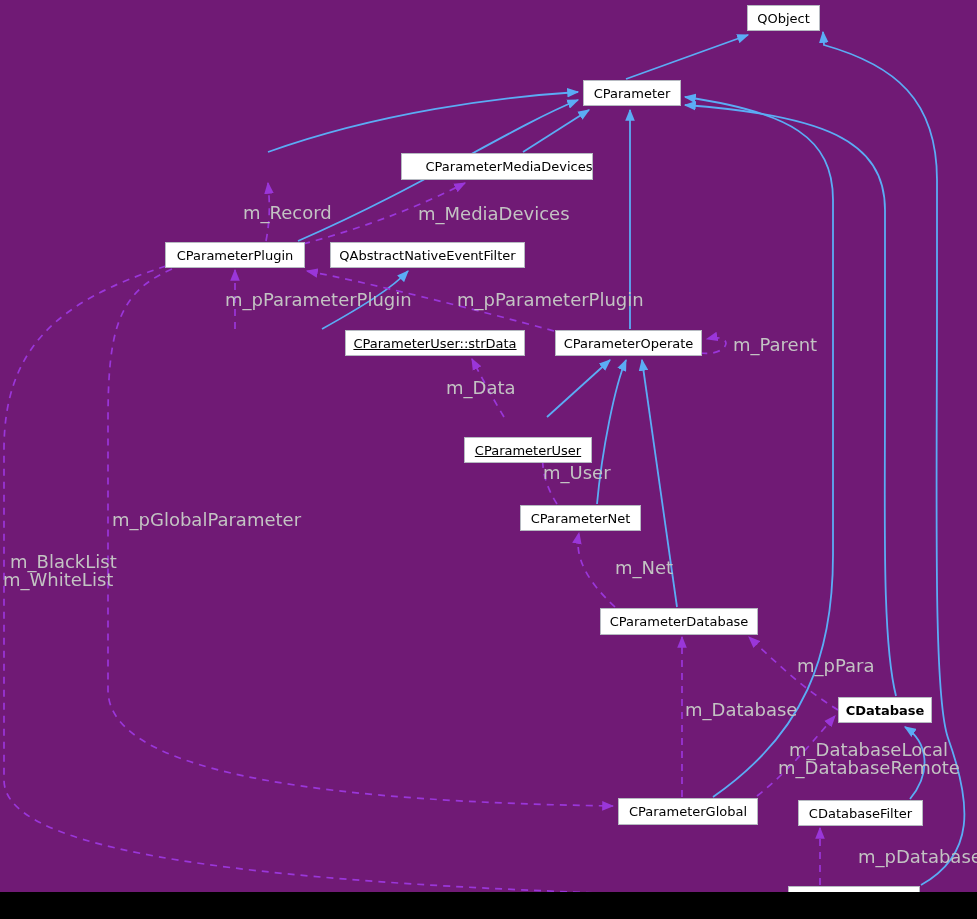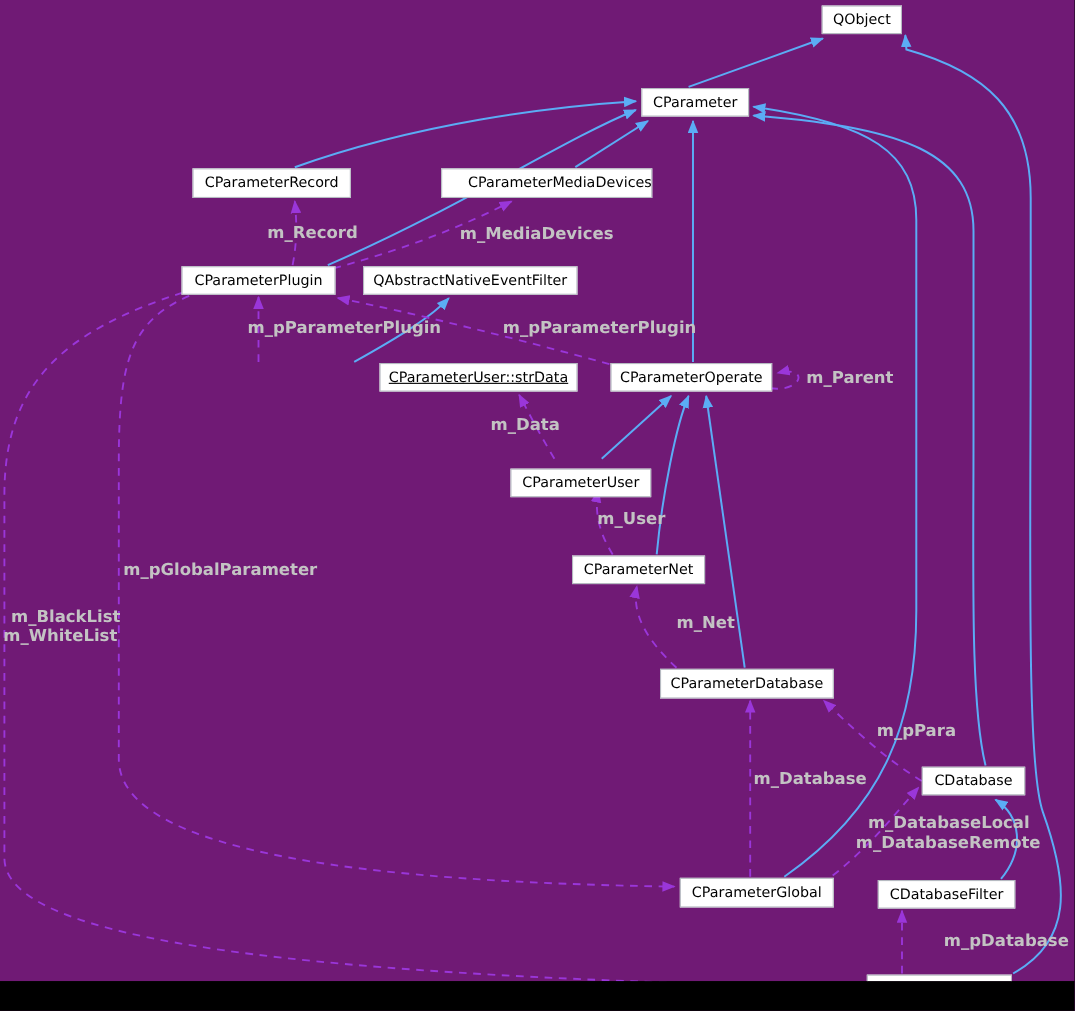--- a/index.html
+++ b/index.html
@@ -3,21 +3,21 @@
 <meta charset="utf-8">
 <style>
   html,body{margin:0;padding:0;background:#000;}
   #canvas{position:relative;width:977px;height:892px;background:#701a75;overflow:hidden;
           font-family:"DejaVu Sans",sans-serif;}
   #edges{position:absolute;left:0;top:0;width:977px;height:919px;}
   .node{position:absolute;display:flex;align-items:center;justify-content:center;
         background:#ffffff;border:1px solid #b6bac1;color:#000;font-size:13px;
         white-space:nowrap;box-sizing:border-box;z-index:2;}
   .node.highlight{background:#9c9c9c;border-color:#a7abb1;}
-  .elabel{position:absolute;color:#c3c3c3;font-size:15px;font-weight:bold;
+  .elabel{position:absolute;color:#c3c3c3;font-size:18px;font-weight:normal;
           white-space:nowrap;z-index:3;}
 </style>
 </head>
 <body>
 
 <div id="canvas">
 
   <svg id="edges" width="977" height="919" viewBox="0 0 977 919" xmlns="http://www.w3.org/2000/svg">
     <defs>
       <marker id="arrB" viewBox="0 0 10 8" refX="9" refY="4" markerWidth="12" markerHeight="10" markerUnits="userSpaceOnUse" orient="auto">
@@ -57,30 +57,29 @@
       <path d="M 838,710 C 805,690 775,662 749,637" marker-end="url(#arrP)"></path>
       <path d="M 757,796 C 790,770 812,742 835,716" marker-end="url(#arrP)"></path>
       <path d="M 820,885 L 820,828" marker-end="url(#arrP)"></path>
       <path d="M 172,269 C 118,292 108,330 108,420 L 108,690 C 108,778 350,802 613,806" marker-end="url(#arrP)"></path>
       <path d="M 166,266 C 55,302 4,350 4,450 L 4,780 C 4,857 280,888 784,898" marker-end="url(#arrP)"></path>
     </g>
   </svg>
 
   <div class="node" style="left:747px;top:5px;width:73px;height:26px;">QObject</div>
   <div class="node" style="left:583px;top:80px;width:98px;height:26px;">CParameter</div>
-  <div class="node" style="left:175px;top:153px;width:144px;height:27px;">CParameterRecord</div>
   <div class="node" style="left:401px;top:153px;width:192px;height:27px;padding-left:24px;">CParameterMediaDevices</div>
   <div class="node" style="left:165px;top:242px;width:140px;height:26px;">CParameterPlugin</div>
   <div class="node" style="left:330px;top:242px;width:195px;height:26px;">QAbstractNativeEventFilter</div>
   <div class="node" style="left:345px;top:330px;width:180px;height:26px;text-decoration:underline;">CParameterUser::strData</div>
   <div class="node" style="left:555px;top:330px;width:147px;height:26px;">CParameterOperate</div>
-  <div class="node" style="left:464px;top:426px;width:128px;height:26px;">CParameterUser</div>
+  <div class="node" style="left:464px;top:437px;width:128px;height:26px;text-decoration:underline;">CParameterUser</div>
   <div class="node" style="left:520px;top:505px;width:121px;height:26px;">CParameterNet</div>
   <div class="node" style="left:600px;top:608px;width:158px;height:27px;">CParameterDatabase</div>
-  <div class="node" style="left:838px;top:697px;width:94px;height:26px;">CDatabase</div>
+  <div class="node" style="left:838px;top:697px;width:94px;height:26px;font-weight:bold;">CDatabase</div>
   <div class="node" style="left:618px;top:798px;width:140px;height:27px;">CParameterGlobal</div>
   <div class="node" style="left:798px;top:800px;width:125px;height:26px;">CDatabaseFilter</div>
   <div class="node" style="left:788px;top:886px;width:132px;height:26px;padding-left:32px;">CParameterFilter</div>
 
   <div class="elabel" style="left:243px;top:202px;">m_Record</div>
   <div class="elabel" style="left:418px;top:203px;">m_MediaDevices</div>
   <div class="elabel" style="left:225px;top:289px;">m_pParameterPlugin</div>
   <div class="elabel" style="left:457px;top:289px;">m_pParameterPlugin</div>
   <div class="elabel" style="left:733px;top:334px;">m_Parent</div>
   <div class="elabel" style="left:446px;top:377px;">m_Data</div>

